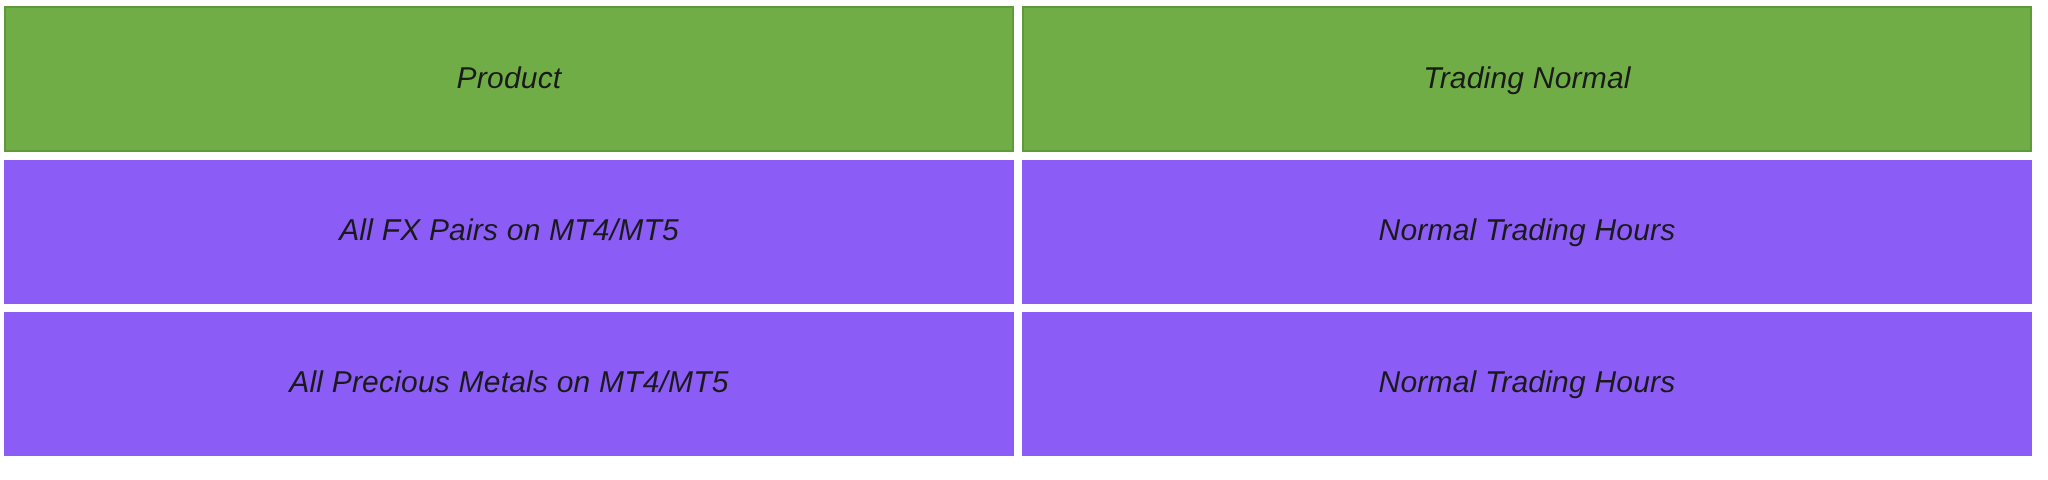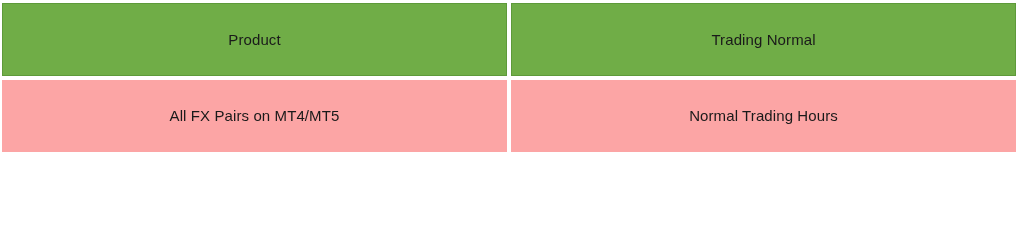--- a/index.html
+++ b/index.html
@@ -44,33 +44,34 @@
   tr.header-row th {
     background: #70AD47;
     border: 1px solid #5e9a3a;
     height: 71px;
     font-size: 15px;
     letter-spacing: 0.1px;
   }
 
   
   tr.data-row td {
-    background: #fca5a5;
+    background: #8b5cf6;
     border: 0;
     height: 72px;
     font-size: 15px;
     letter-spacing: 0.1px;
   }
 
   col.col-product   { width: 505px; }
   col.col-hours     { width: 505px; }
 
   .cell-text {
     display: block;
     line-height: 1.2;
+    font-style: italic;
   }
 </style>
 </head>
 <body>
 
 <div id="table-wrap">
   <table class="schedule">
     <colgroup>
       <col class="col-product">
       <col class="col-hours">
@@ -87,15 +88,23 @@
     </thead>
     <tbody>
       <tr class="data-row">
         <td>
           <span class="cell-text">All FX Pairs on MT4/MT5</span>
         </td>
         <td>
           <span class="cell-text">Normal Trading Hours</span>
         </td>
       </tr>
+      <tr class="data-row">
+        <td>
+          <span class="cell-text">All Precious Metals on MT4/MT5</span>
+        </td>
+        <td>
+          <span class="cell-text">Normal Trading Hours</span>
+        </td>
+      </tr>
     </tbody>
   </table>
 </div>
 
 </body></html>

